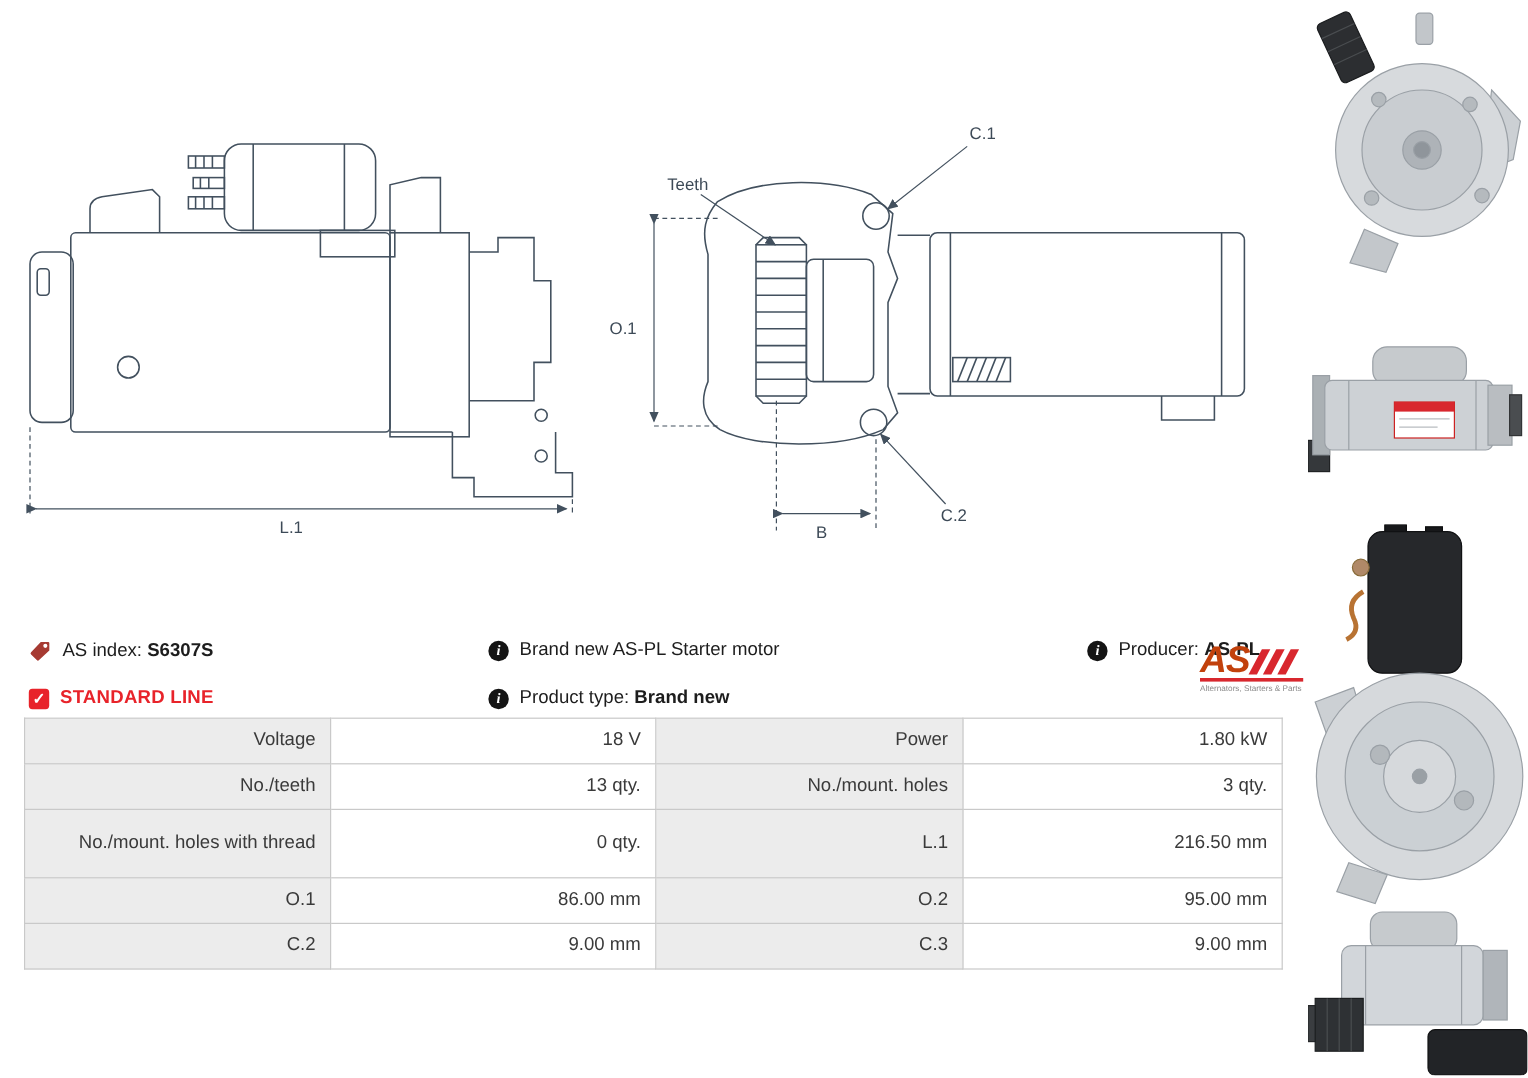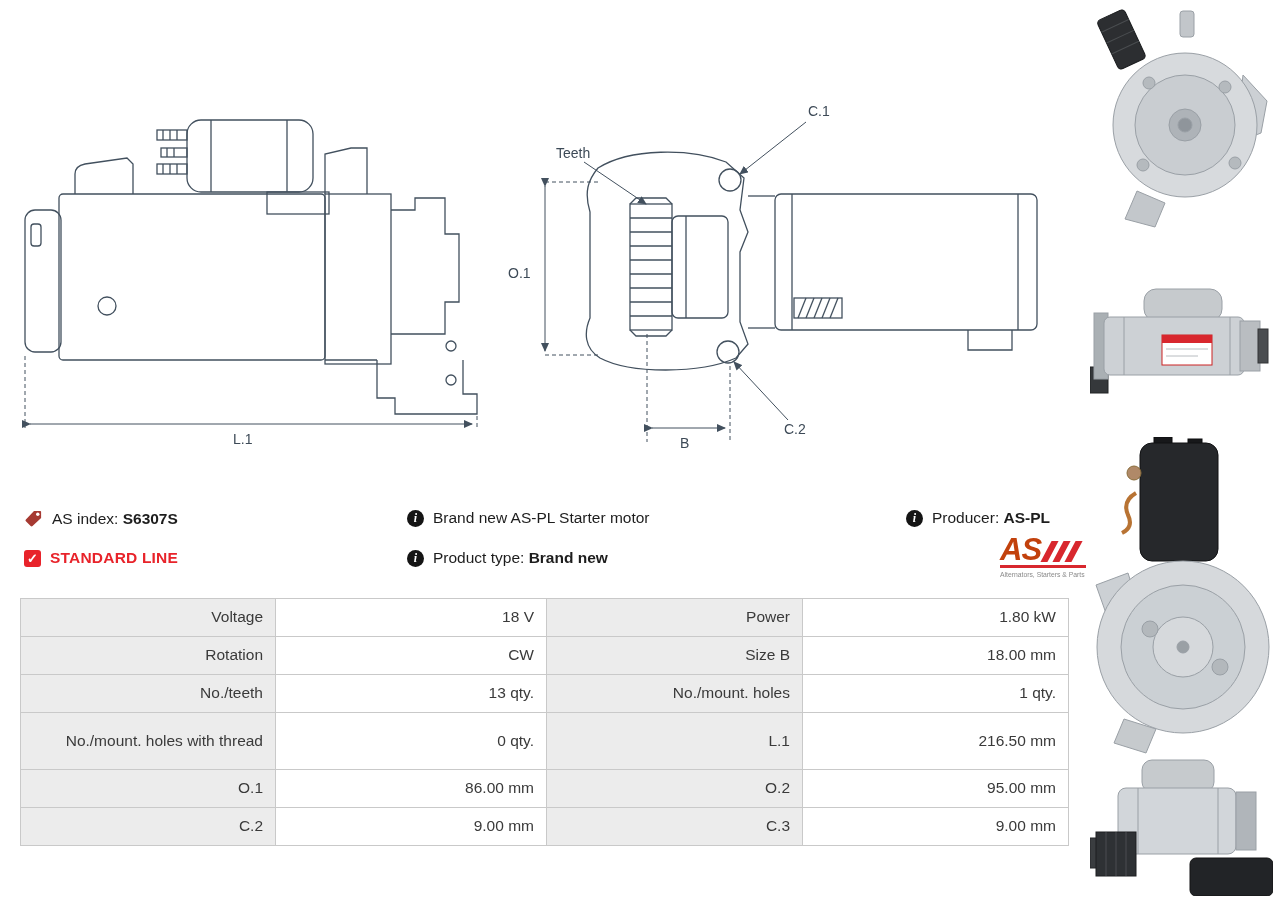--- a/index.html
+++ b/index.html
@@ -1,20 +1,20 @@
 <!DOCTYPE html>
 <html><head>
 <meta charset="utf-8">
 <style>
   html,body{margin:0;padding:0;background:#fff;}
   .page{position:relative;width:1273px;height:898px;background:#ffffff;overflow:hidden;
         font-family:"Liberation Sans", sans-serif;color:#222;}
   .abs{position:absolute;}
   
-  .igroup{position:absolute;display:flex;align-items:flex-end;gap:9px;font-size:15.5px;color:#1d1d1d;white-space:nowrap;}
+  .igroup{position:absolute;display:flex;align-items:flex-end;gap:9px;font-size:15.5px;color:#1d1d1d;white-space:nowrap;margin-top:24px;}
   .igroup .lbl{font-weight:normal;}
   .igroup .val{font-weight:bold;}
   .red-bold{color:#e8232a;font-weight:bold;letter-spacing:.2px;}
   .info-icon{display:inline-block;width:17px;height:17px;border-radius:50%;background:#141414;color:#fff;
              font-family:"Liberation Serif",serif;font-style:italic;font-weight:bold;font-size:12px;
              line-height:17px;text-align:center;}
   .check-icon{display:inline-block;width:17px;height:17px;border-radius:3px;background:#e8232a;color:#fff;
              font-size:13px;font-weight:bold;line-height:17px;text-align:center;}
   
   .aslogo{position:absolute;width:92px;text-align:left;}
@@ -271,30 +271,24 @@
         <col style="width:266px">
       </colgroup>
     <tbody>
       <tr class="r38">
         <td class="lab">Voltage</td>
         <td class="val">18 V</td>
         <td class="lab">Power</td>
         <td class="val">1.80 kW</td>
       </tr>
       <tr class="r38">
-        <td class="lab">Rotation</td>
-        <td class="val">CW</td>
-        <td class="lab">Size B</td>
-        <td class="val">18.00 mm</td>
-      </tr>
-      <tr class="r38">
         <td class="lab">No./teeth</td>
         <td class="val">13 qty.</td>
         <td class="lab">No./mount. holes</td>
-        <td class="val">1 qty.</td>
+        <td class="val">3 qty.</td>
       </tr>
       <tr class="r57">
         <td class="lab">No./mount. holes with thread</td>
         <td class="val">0 qty.</td>
         <td class="lab">L.1</td>
         <td class="val">216.50 mm</td>
       </tr>
       <tr class="r38">
         <td class="lab">O.1</td>
         <td class="val">86.00 mm</td>

